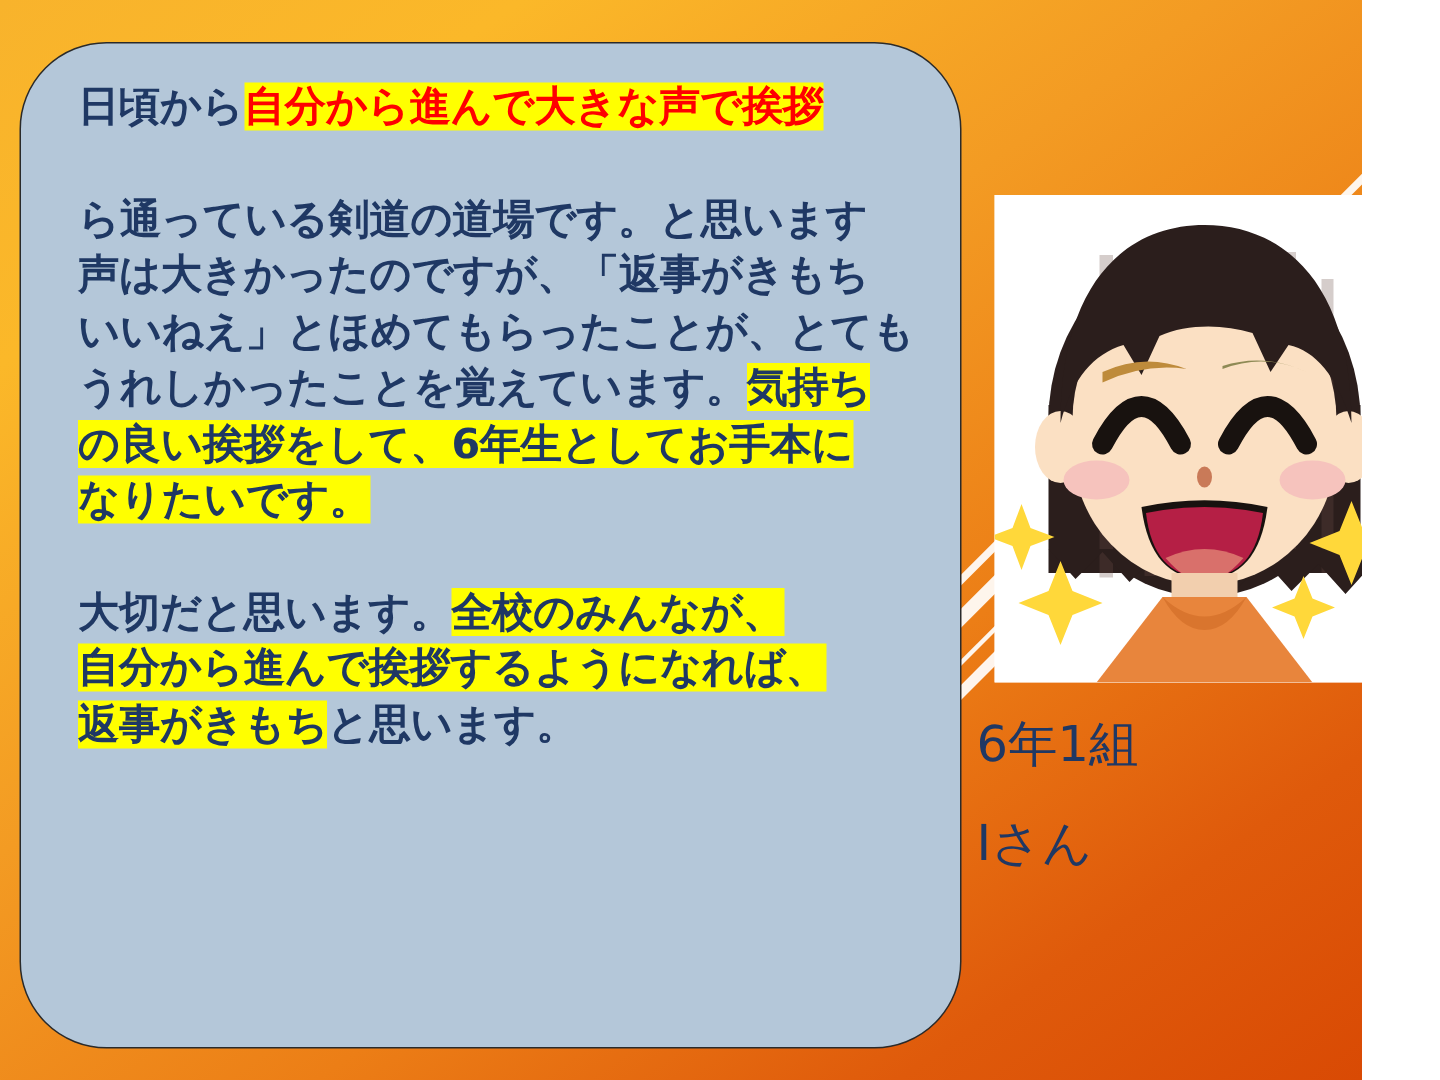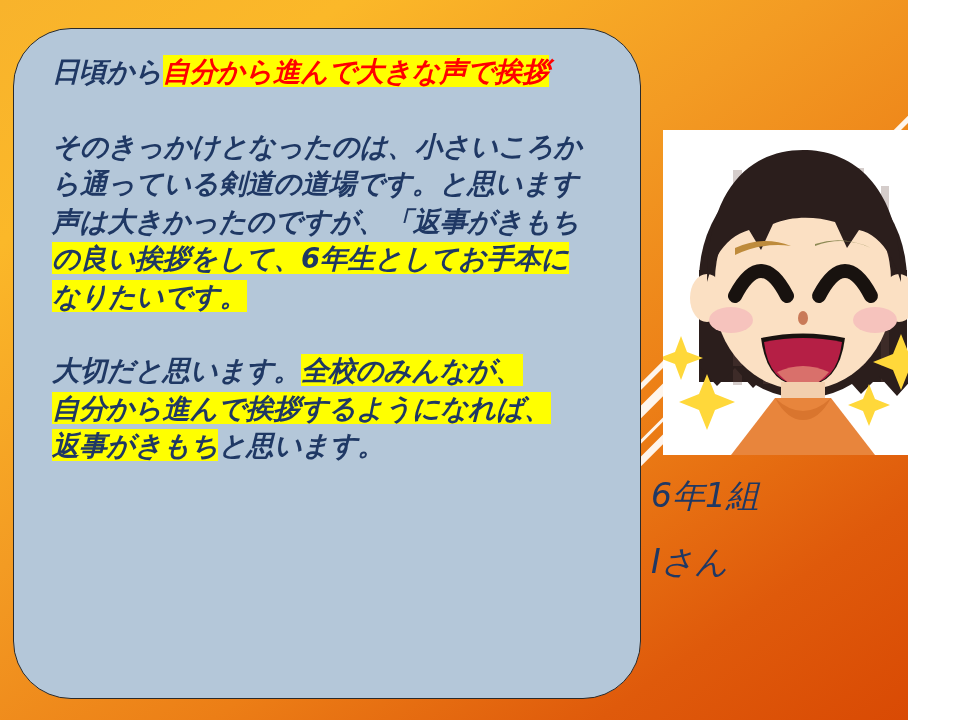--- a/index.html
+++ b/index.html
@@ -19,21 +19,20 @@
     height: 720px;
     overflow: hidden;
     background:
       linear-gradient(145deg,
         #F8B32C 0%,
         #FBB829 18%,
         #F39B23 42%,
         #EC7E16 64%,
         #DF5A0B 84%,
         #D94A04 100%);
-    font-style: italic;
   }
 
   
   .stripes {
     position: absolute;
     top: -120px;
     right: -180px;
     width: 620px;
     height: 760px;
     transform: rotate(45deg);
@@ -124,23 +123,24 @@
     <div class="stripe s4"></div>
   </div>
 
   <div id="panel">
     <div id="panel-text">
         <div class="para">
           <div><span>日頃から</span><span class="hl red">自分から進んで大きな声で挨拶</span></div>
         </div>
         <div class="gap"></div>
         <div class="para">
-          <div><span>そのきっかけとなったのは、小さいころか</span></div>
           <div><span>ら通っている剣道の道場です。と思います</span></div>
           <div><span>声は大きかったのですが、「返事がきもち</span></div>
+          <div><span>いいねえ」とほめてもらったことが、とても</span></div>
+          <div><span>うれしかったことを覚えています。</span><span class="hl">気持ち</span></div>
           <div><span class="hl">の良い挨拶をして、6年生としてお手本に</span></div>
           <div><span class="hl">なりたいです。</span></div>
         </div>
         <div class="gap"></div>
         <div class="para">
           <div><span>大切だと思います。</span><span class="hl">全校のみんなが、</span></div>
           <div><span class="hl">自分から進んで挨拶するようになれば、</span></div>
           <div><span class="hl">返事がきもち</span><span>と思います。</span></div>
         </div>
       </div>

